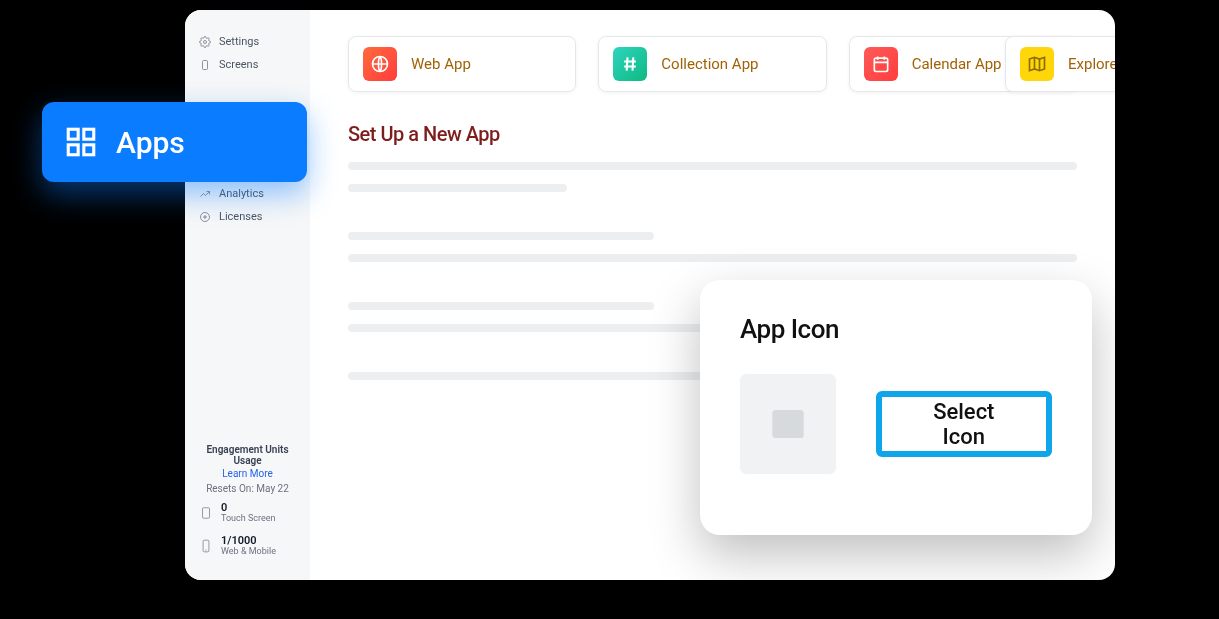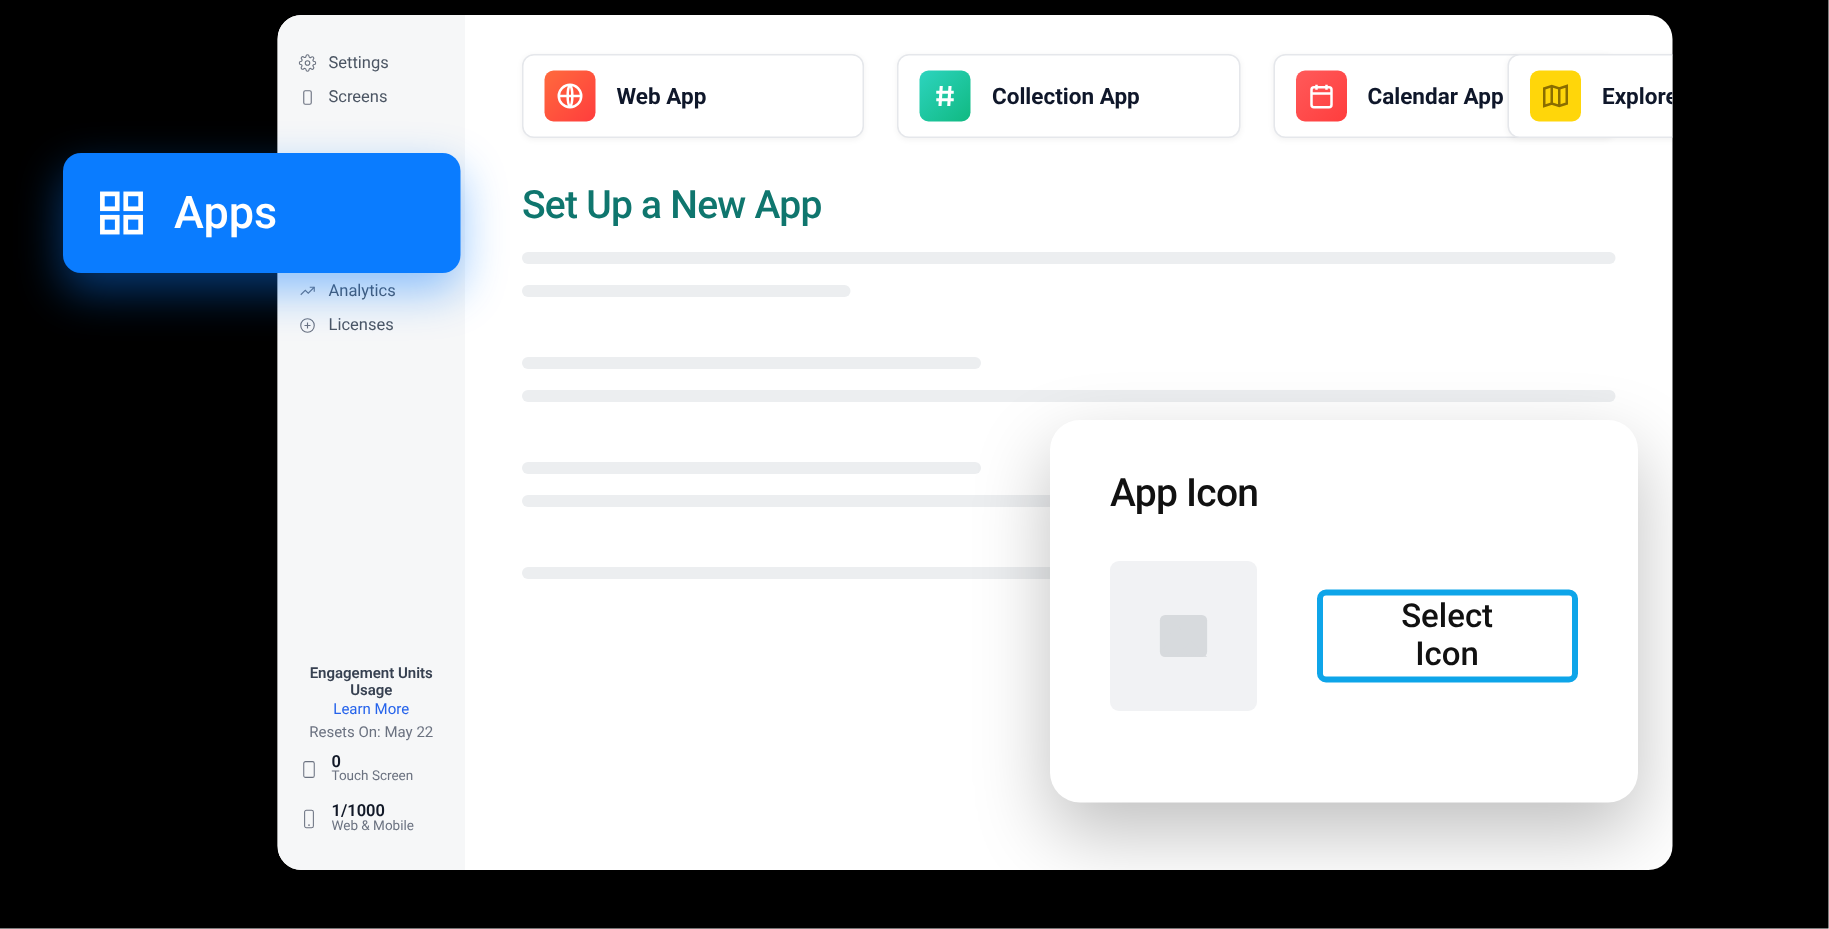--- a/index.html
+++ b/index.html
@@ -77,23 +77,23 @@
     padding:0 14px;
     box-shadow: 0 1px 4px rgba(0,0,0,0.05);
     cursor:pointer;
   }
   .app-card .ic {
     width:34px; height:34px; border-radius:6px;
     display:flex; align-items:center; justify-content:center;
     flex-shrink:0;
   }
   .app-card .ic svg { width:20px; height:20px; }
-  .app-card .lbl { font-weight:700; font-size:15px; color:#0f172a; white-space:nowrap; }
-
-  .heading { font-size:26px; font-weight:500; color:#0f766e; margin-bottom:16px; letter-spacing:-0.5px; }
+  .app-card .lbl { font-weight:400; font-size:15px; color:#a16207; white-space:nowrap; }
+
+  .heading { font-size:20px; font-weight:500; color:#7f1d1d; margin-bottom:16px; letter-spacing:-0.5px; }
 
   .skel-group { margin-bottom: 40px; }
   .skel { height:8px; background:#eceef0; border-radius:4px; margin-bottom:14px; }
   .skel.w100 { width:100%; }
   .skel.w30  { width:30%; }
   .skel.w42  { width:42%; }
 
   
   .apps-badge {
     position:absolute;
@@ -125,21 +125,21 @@
     padding:34px 40px;
   }
   .icon-card h2 { font-size:26px; font-weight:500; color:#111; letter-spacing:-0.5px; }
   .icon-row { display:flex; align-items:center; gap:40px; margin-top:30px; }
   .icon-ph {
     width:100px; height:100px; background:#f1f2f4; border-radius:6px;
     display:flex; align-items:center; justify-content:center;
   }
   .icon-ph svg { width:42px; height:42px; fill:#d7dadd; }
   .sel-btn {
-    border:4px solid #0ea5e9; background:#fff; color:#111;
+    border:6px solid #0ea5e9; background:#fff; color:#111;
     font-size:22px; font-weight:500; padding:2px 30px;
     border-radius:6px; cursor:pointer;
   }
 
   
   .app-card.explore { position:absolute; right:-90px; top:26px; width:200px; }
 </style>
 </head>
 <body>
 

